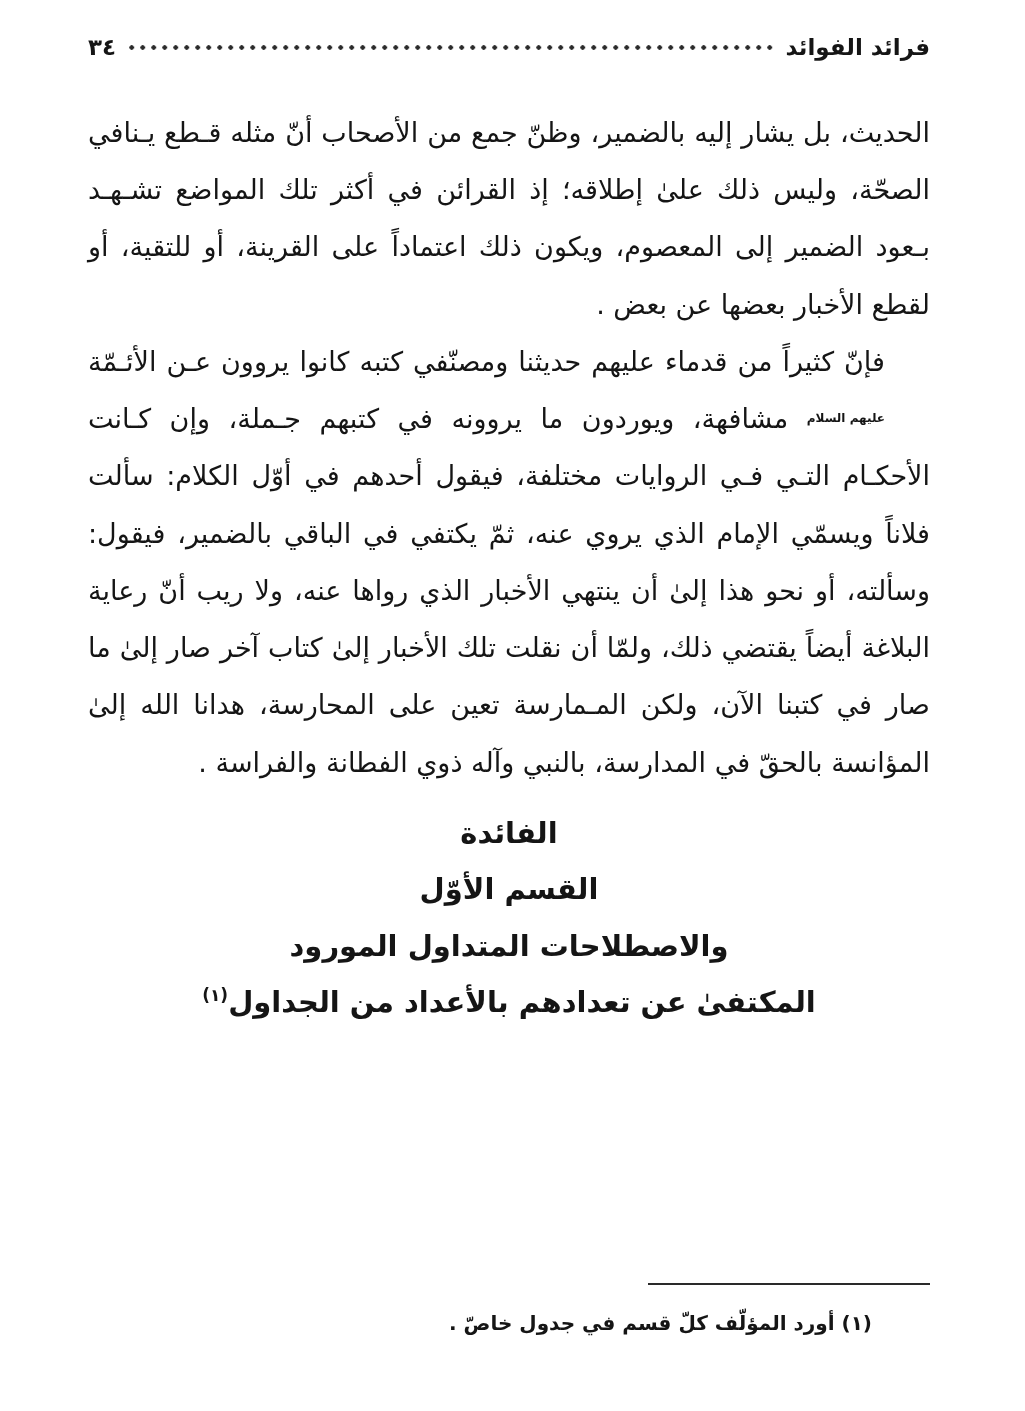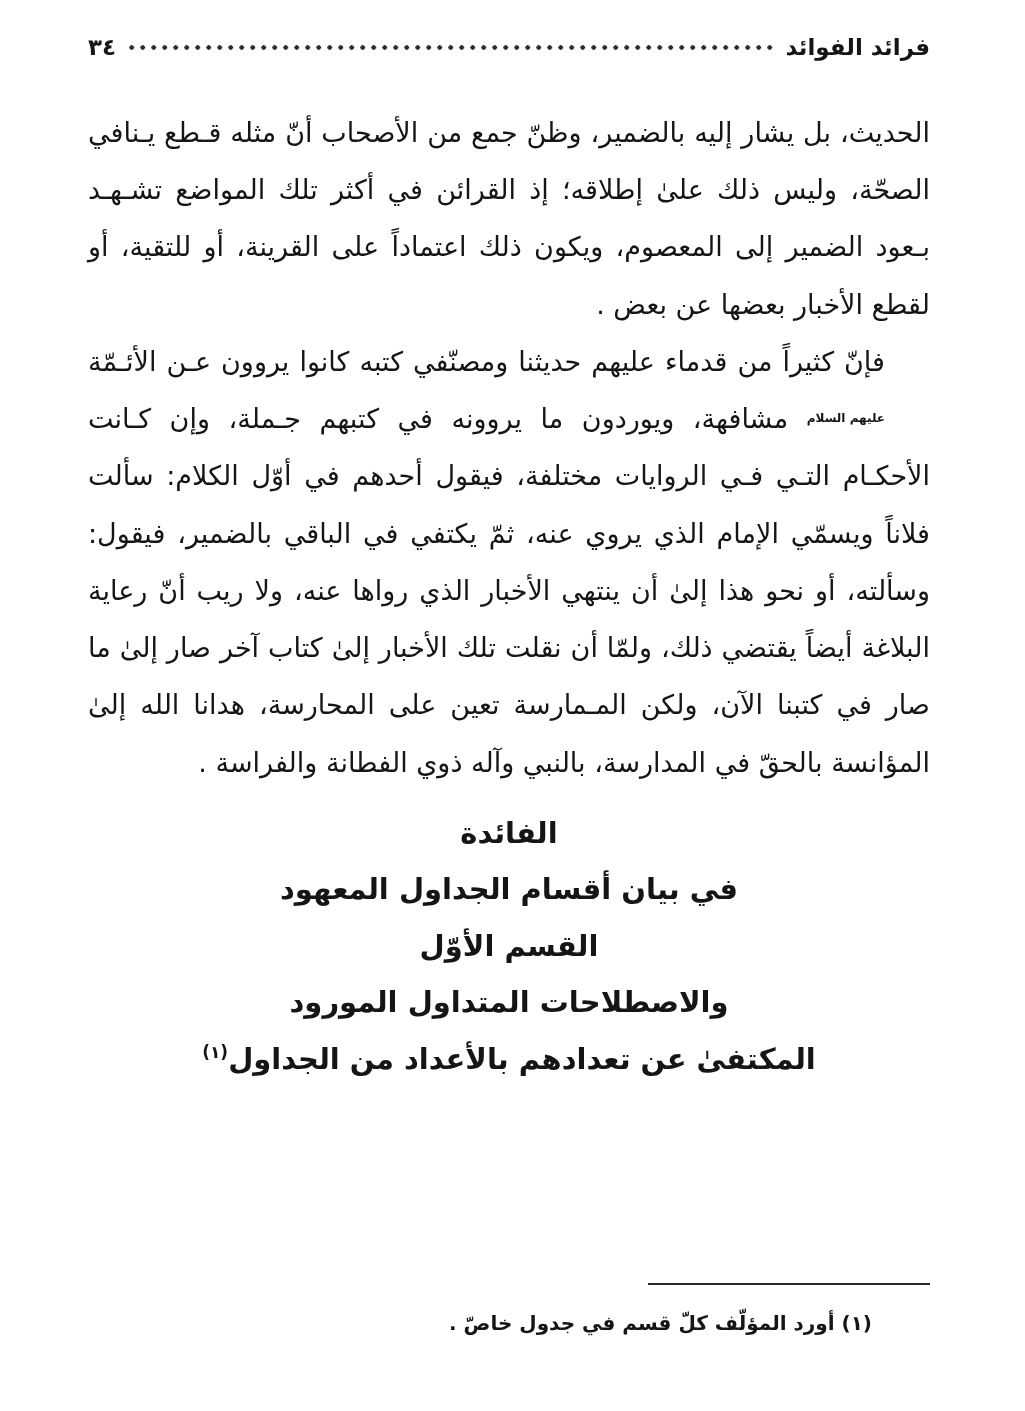--- a/index.html
+++ b/index.html
@@ -111,21 +111,20 @@
     </div>
 
     <p class="body-para">الحديث، بل يشار إليه بالضمير، وظنّ جمع من الأصحاب أنّ مثله قـطع يـنافي الصحّة، وليس ذلك علىٰ إطلاقه؛ إذ القرائن في أكثر تلك المواضع تشـهـد بـعود الضمير إلى المعصوم، ويكون ذلك اعتماداً على القرينة، أو للتقية، أو لقطع الأخبار بعضها عن بعض .</p>
 
     <p class="body-para indent"><span>فإنّ كثيراً من قدماء عليهم حديثنا ومصنّفي كتبه كانوا يروون عـن الأئـمّة</span>
       <span class="symbol-small">عليهم السلام</span>
       <span>مشافهة، ويوردون ما يروونه في كتبهم جـملة، وإن كـانت الأحكـام التـي فـي الروايات مختلفة، فيقول أحدهم في أوّل الكلام: سألت فلاناً ويسمّي الإمام الذي يروي عنه، ثمّ يكتفي في الباقي بالضمير، فيقول: وسألته، أو نحو هذا إلىٰ أن ينتهي الأخبار الذي رواها عنه، ولا ريب أنّ رعاية البلاغة أيضاً يقتضي ذلك، ولمّا أن نقلت تلك الأخبار إلىٰ كتاب آخر صار إلىٰ ما صار في كتبنا الآن، ولكن المـمارسة تعين على المحارسة، هدانا الله إلىٰ المؤانسة بالحقّ في المدارسة، بالنبي وآله ذوي الفطانة والفراسة .</span></p>
 
     <div class="headings-block">
       <p class="section-heading">الفائدة</p>
-      <p class="section-heading">في بيان أقسام الجداول المعهود</p>
       <p class="section-heading">القسم الأوّل</p>
       <p class="section-heading">والاصطلاحات المتداول المورود</p>
       <p class="section-heading"><span>المكتفىٰ عن تعدادهم بالأعداد من الجداول</span><span class="fn-marker">(١)</span></p>
     </div>
 
 
   </div>
 
   <div class="footnote-area">
     <div class="footnote-separator"></div>

